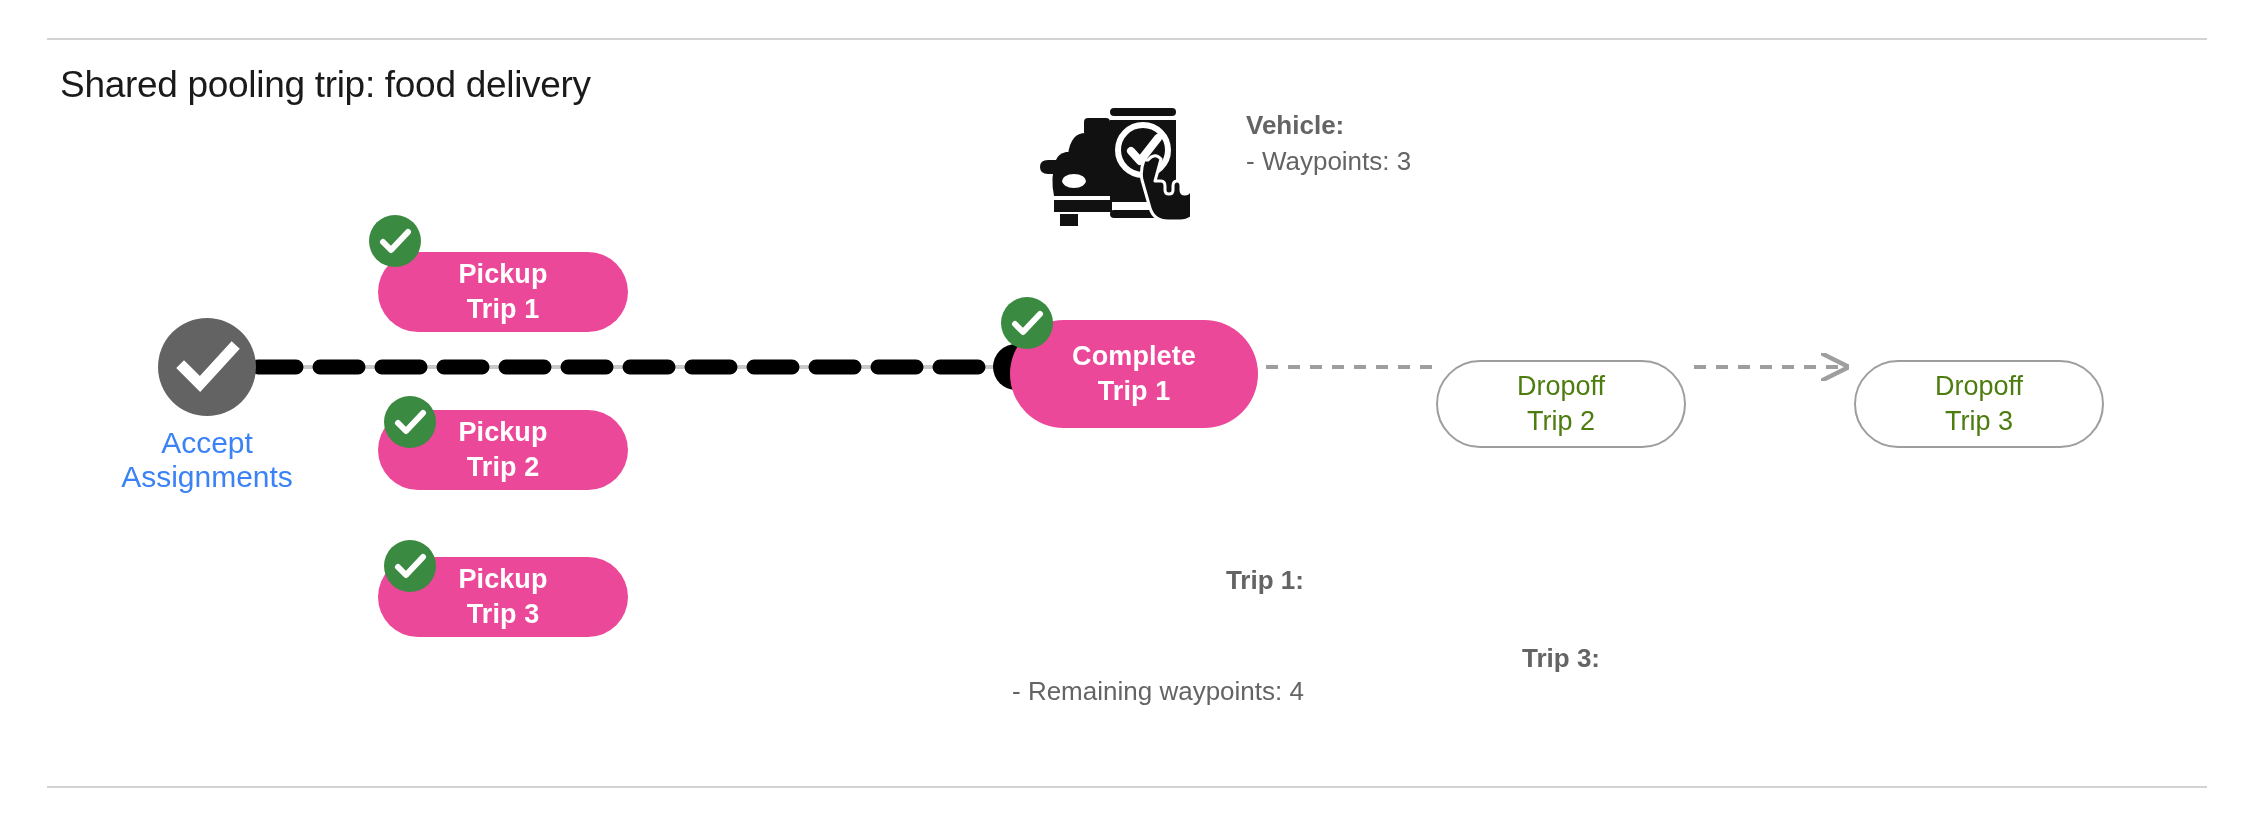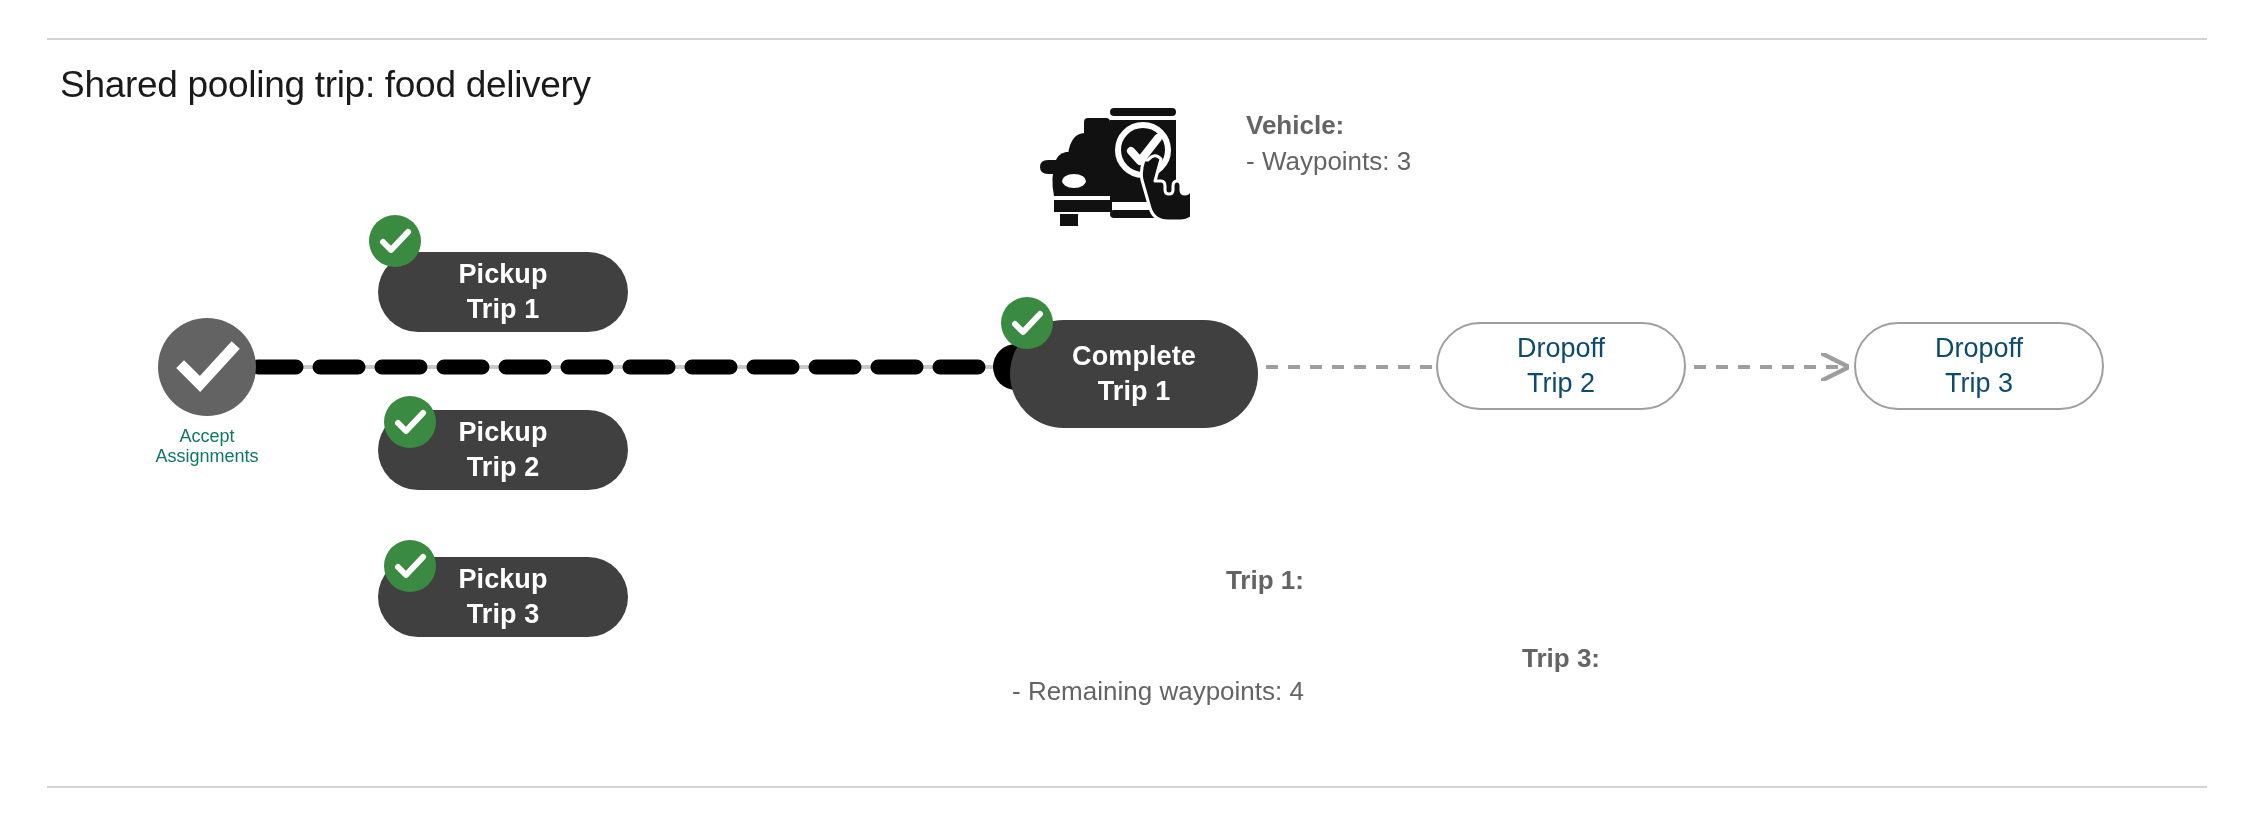--- a/index.html
+++ b/index.html
@@ -65,45 +65,46 @@
     border-radius: 50%;
     background: #636363;
     display: block;
   }
   #accept-label {
     position: absolute;
     left: -52px;
     top: 108px;
     width: 202px;
     text-align: center;
-    font-size: 18px;
+    font-size: 30px;
     line-height: 1.12;
-    color: #0f766e;
+    color: #3b82f6;
     white-space: pre-line;
   }
 
   
   .pill {
     position: absolute;
     border-radius: 999px;
     display: flex;
     flex-direction: column;
     align-items: center;
     justify-content: center;
     box-sizing: border-box;
   }
   .pill.filled {
-    background: #404040;
+    background: #ec4899;
     color: #ffffff;
     font-weight: bold;
   }
   .pill.outlined {
     background: #ffffff;
     border: 2px solid #9e9e9e;
-    color: #0c4a6e;
+    color: #4d7c0f;
+    margin-top: 38px;
   }
   .pill-line {
     font-size: 27px;
     line-height: 1.28;
     white-space: nowrap;
   }
   .pill.filled .pill-line { letter-spacing: 0.1px; }
 
   
   #pickup-1 { left: 378px; top: 252px;  width: 250px; height: 80px; }

